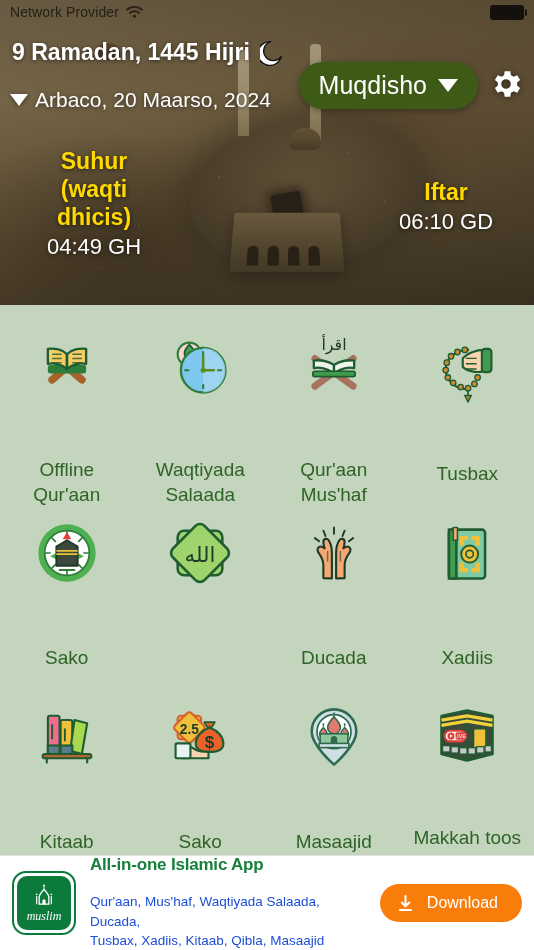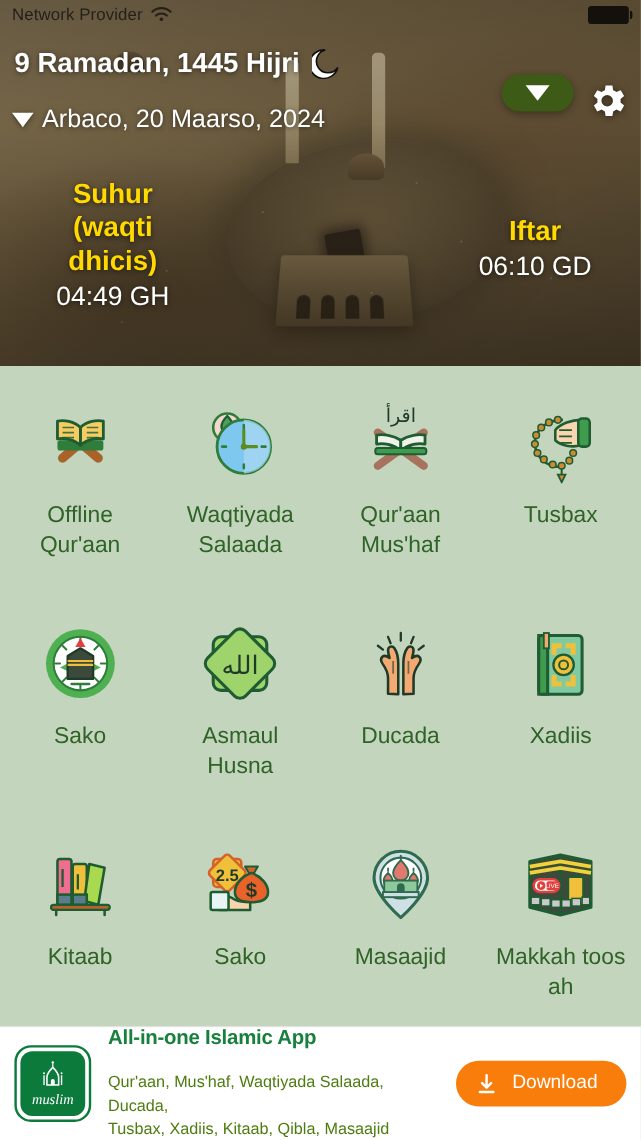--- a/index.html
+++ b/index.html
@@ -185,20 +185,21 @@
   }
   .grid-row {
     display:flex;
     height:184px;
   }
   .cell {
     flex:1 1 25%;
     display:flex; flex-direction:column;
     align-items:center;
     padding-top:12px;
+    gap:44px;
   }
   .cell-icon {
     width:72px; height:72px;
     display:flex; align-items:center; justify-content:center;
   }
   .cell-label {
     margin-top:12px;
     font-size:19px;
     color:#2f6327;
     text-align:center;
@@ -228,21 +229,21 @@
     display:flex; flex-direction:column;
     align-items:center; justify-content:center;
     gap:0;
   }
   .ad-text { margin-left:14px; flex:1; min-width:0; }
   .ad-title {
     font-size:17px; font-weight:bold; color:#16803c;
     letter-spacing:-.2px;
   }
   .ad-desc {
-    font-size:13.5px; color:#4d7c0f;
+    font-size:13.5px; color:#1d4ed8;
     line-height:1.45; margin-top:17px;
   }
   .dl-btn {
     flex:none;
     background:#f97d0b;
     color:#fff;
     font-size:16px;
     padding:10px 24px 10px 18px;
     border-radius:22px;
     display:flex; align-items:center; gap:14px;
@@ -291,20 +292,21 @@
       <path d="M24.5 20.8A11 11 0 1112.6 4.2a13.6 13.6 0 1011.9 16.6z" fill="#fff" stroke="#111" stroke-width="1.6"></path>
     </svg>
   </div>
 
   <div class="greg-row">
     <span class="caret-dn"></span>
     <span class="greg-date">Arbaco, 20 Maarso, 2024</span>
   </div>
 
   <div class="city-pill">
+    <span>Muqdisho</span>
     <span class="pill-caret"></span>
   </div>
 
   <svg class="gear-btn" viewBox="0 0 24 24">
     <path fill="#fff" d="M19.4 13a7.6 7.6 0 000-2l2-1.6-1.9-3.3-2.4 1a7.6 7.6 0 00-1.8-1l-.4-2.6h-3.8l-.4 2.6a7.6 7.6 0 00-1.8 1l-2.4-1L4.6 9.4 6.6 11a7.6 7.6 0 000 2l-2 1.6 1.9 3.3 2.4-1a7.6 7.6 0 001.8 1l.4 2.6h3.8l.4-2.6a7.6 7.6 0 001.8-1l2.4 1 1.9-3.3zM12 15.2A3.2 3.2 0 1115.2 12 3.2 3.2 0 0112 15.2z"></path>
   </svg>
 
   <div class="suhur">
     <div class="pt-label">
       <span>Suhur</span><br>
@@ -425,21 +427,20 @@
     <div class="cell">
       <div class="cell-icon">
         <svg viewBox="0 0 64 64" width="68" height="68">
           <g transform="translate(32,32)">
             <rect x="-21" y="-21" width="42" height="42" rx="6" fill="#9fd36b" stroke="#1f5c32" stroke-width="2.4"></rect>
             <rect x="-21" y="-21" width="42" height="42" rx="6" fill="#9fd36b" stroke="#1f5c32" stroke-width="2.4" transform="rotate(45)"></rect>
           </g>
           <text x="32" y="40" text-anchor="middle" font-size="20" fill="#1f3a28" font-family="DejaVu Sans, sans-serif">الله</text>
         </svg>
       </div>
-      <div class="cell-label">Asmaul Husna</div>
     </div>
 
     <div class="cell">
       <div class="cell-icon">
         <svg viewBox="0 0 64 64" width="68" height="68">
           <g stroke="#1f3a28" stroke-width="1.8" stroke-linecap="round">
             <path d="M32 8v6M22 11l2 5M42 11l-2 5M14 18l4 3M50 18l-4 3"></path>
           </g>
           <path d="M30 56V32c0-4-1-9-3-12-1.6-2.4-5-1.6-5 1.6 0 2 .6 4 1.2 6-1.6-1.2-4-2.4-5.6-1-1.6 1.4-1 4 .4 6 2.6 3.6 4 7 4 11v12z" fill="#f4a973" stroke="#1f3a28" stroke-width="2" stroke-linejoin="round"></path>
           <path d="M34 56V32c0-4 1-9 3-12 1.6-2.4 5-1.6 5 1.6 0 2-.6 4-1.2 6 1.6-1.2 4-2.4 5.6-1 1.6 1.4 1 4-.4 6-2.6 3.6-4 7-4 11v12z" fill="#f4a973" stroke="#1f3a28" stroke-width="2" stroke-linejoin="round"></path>

